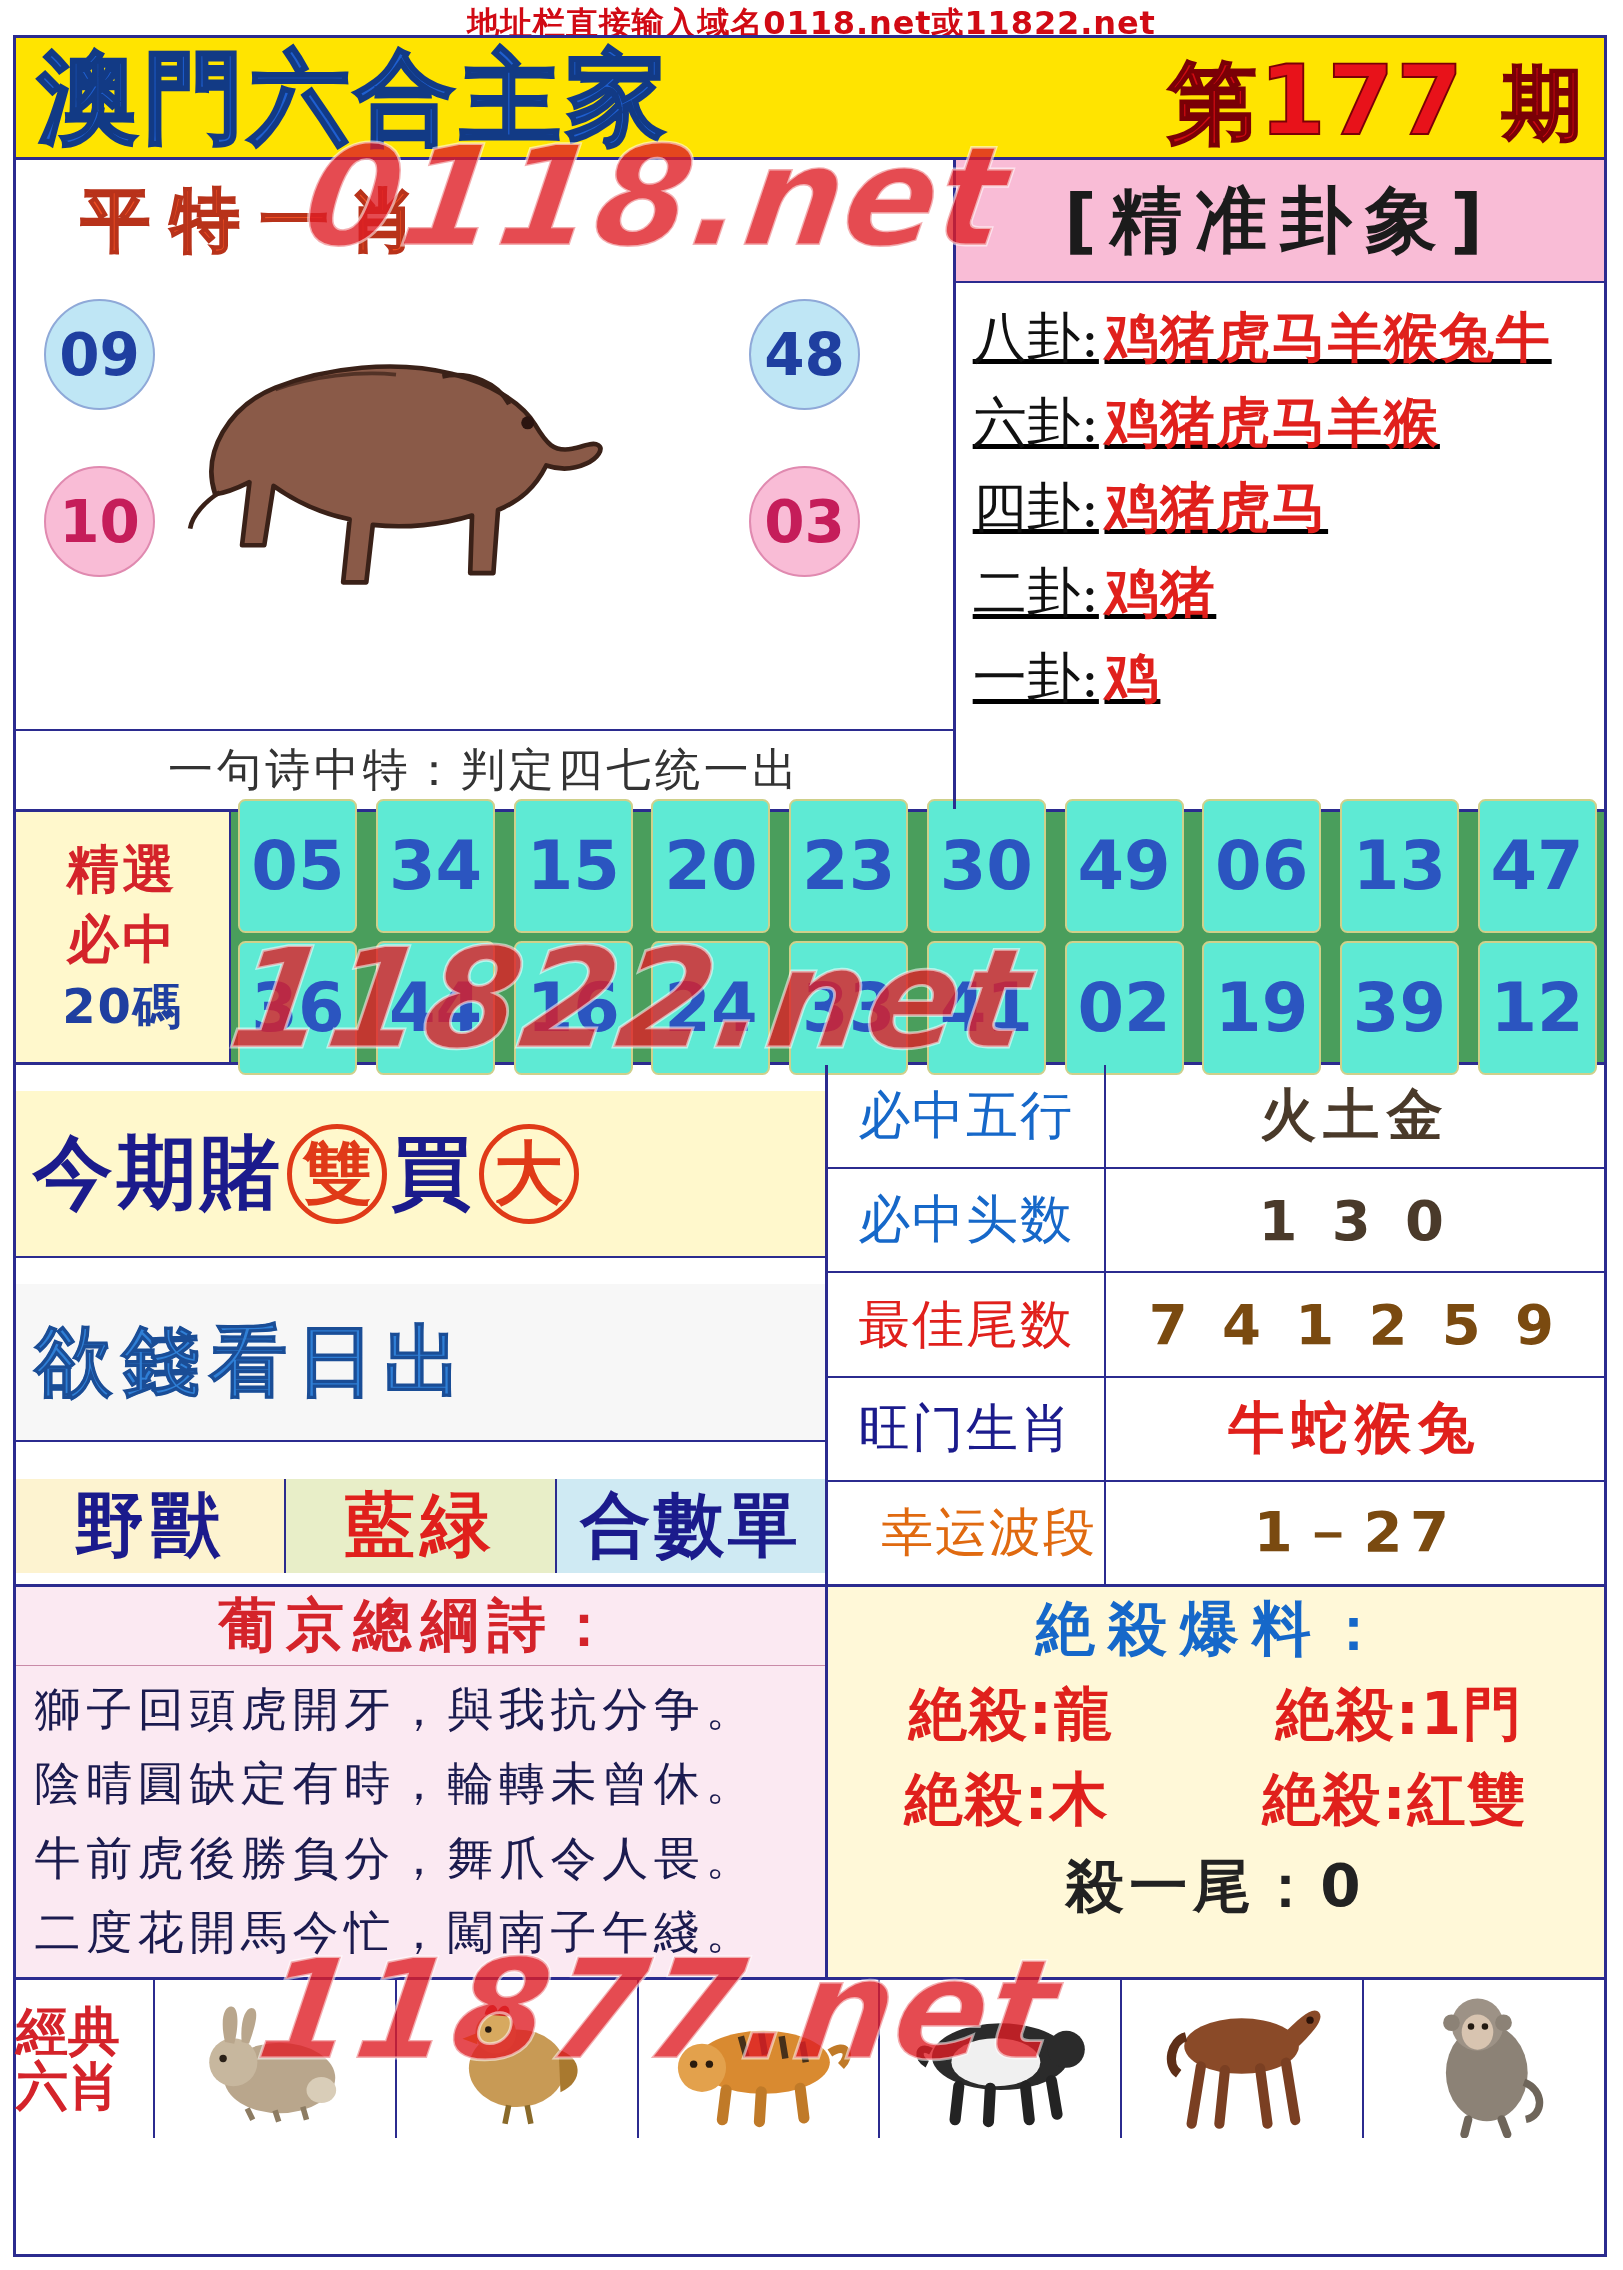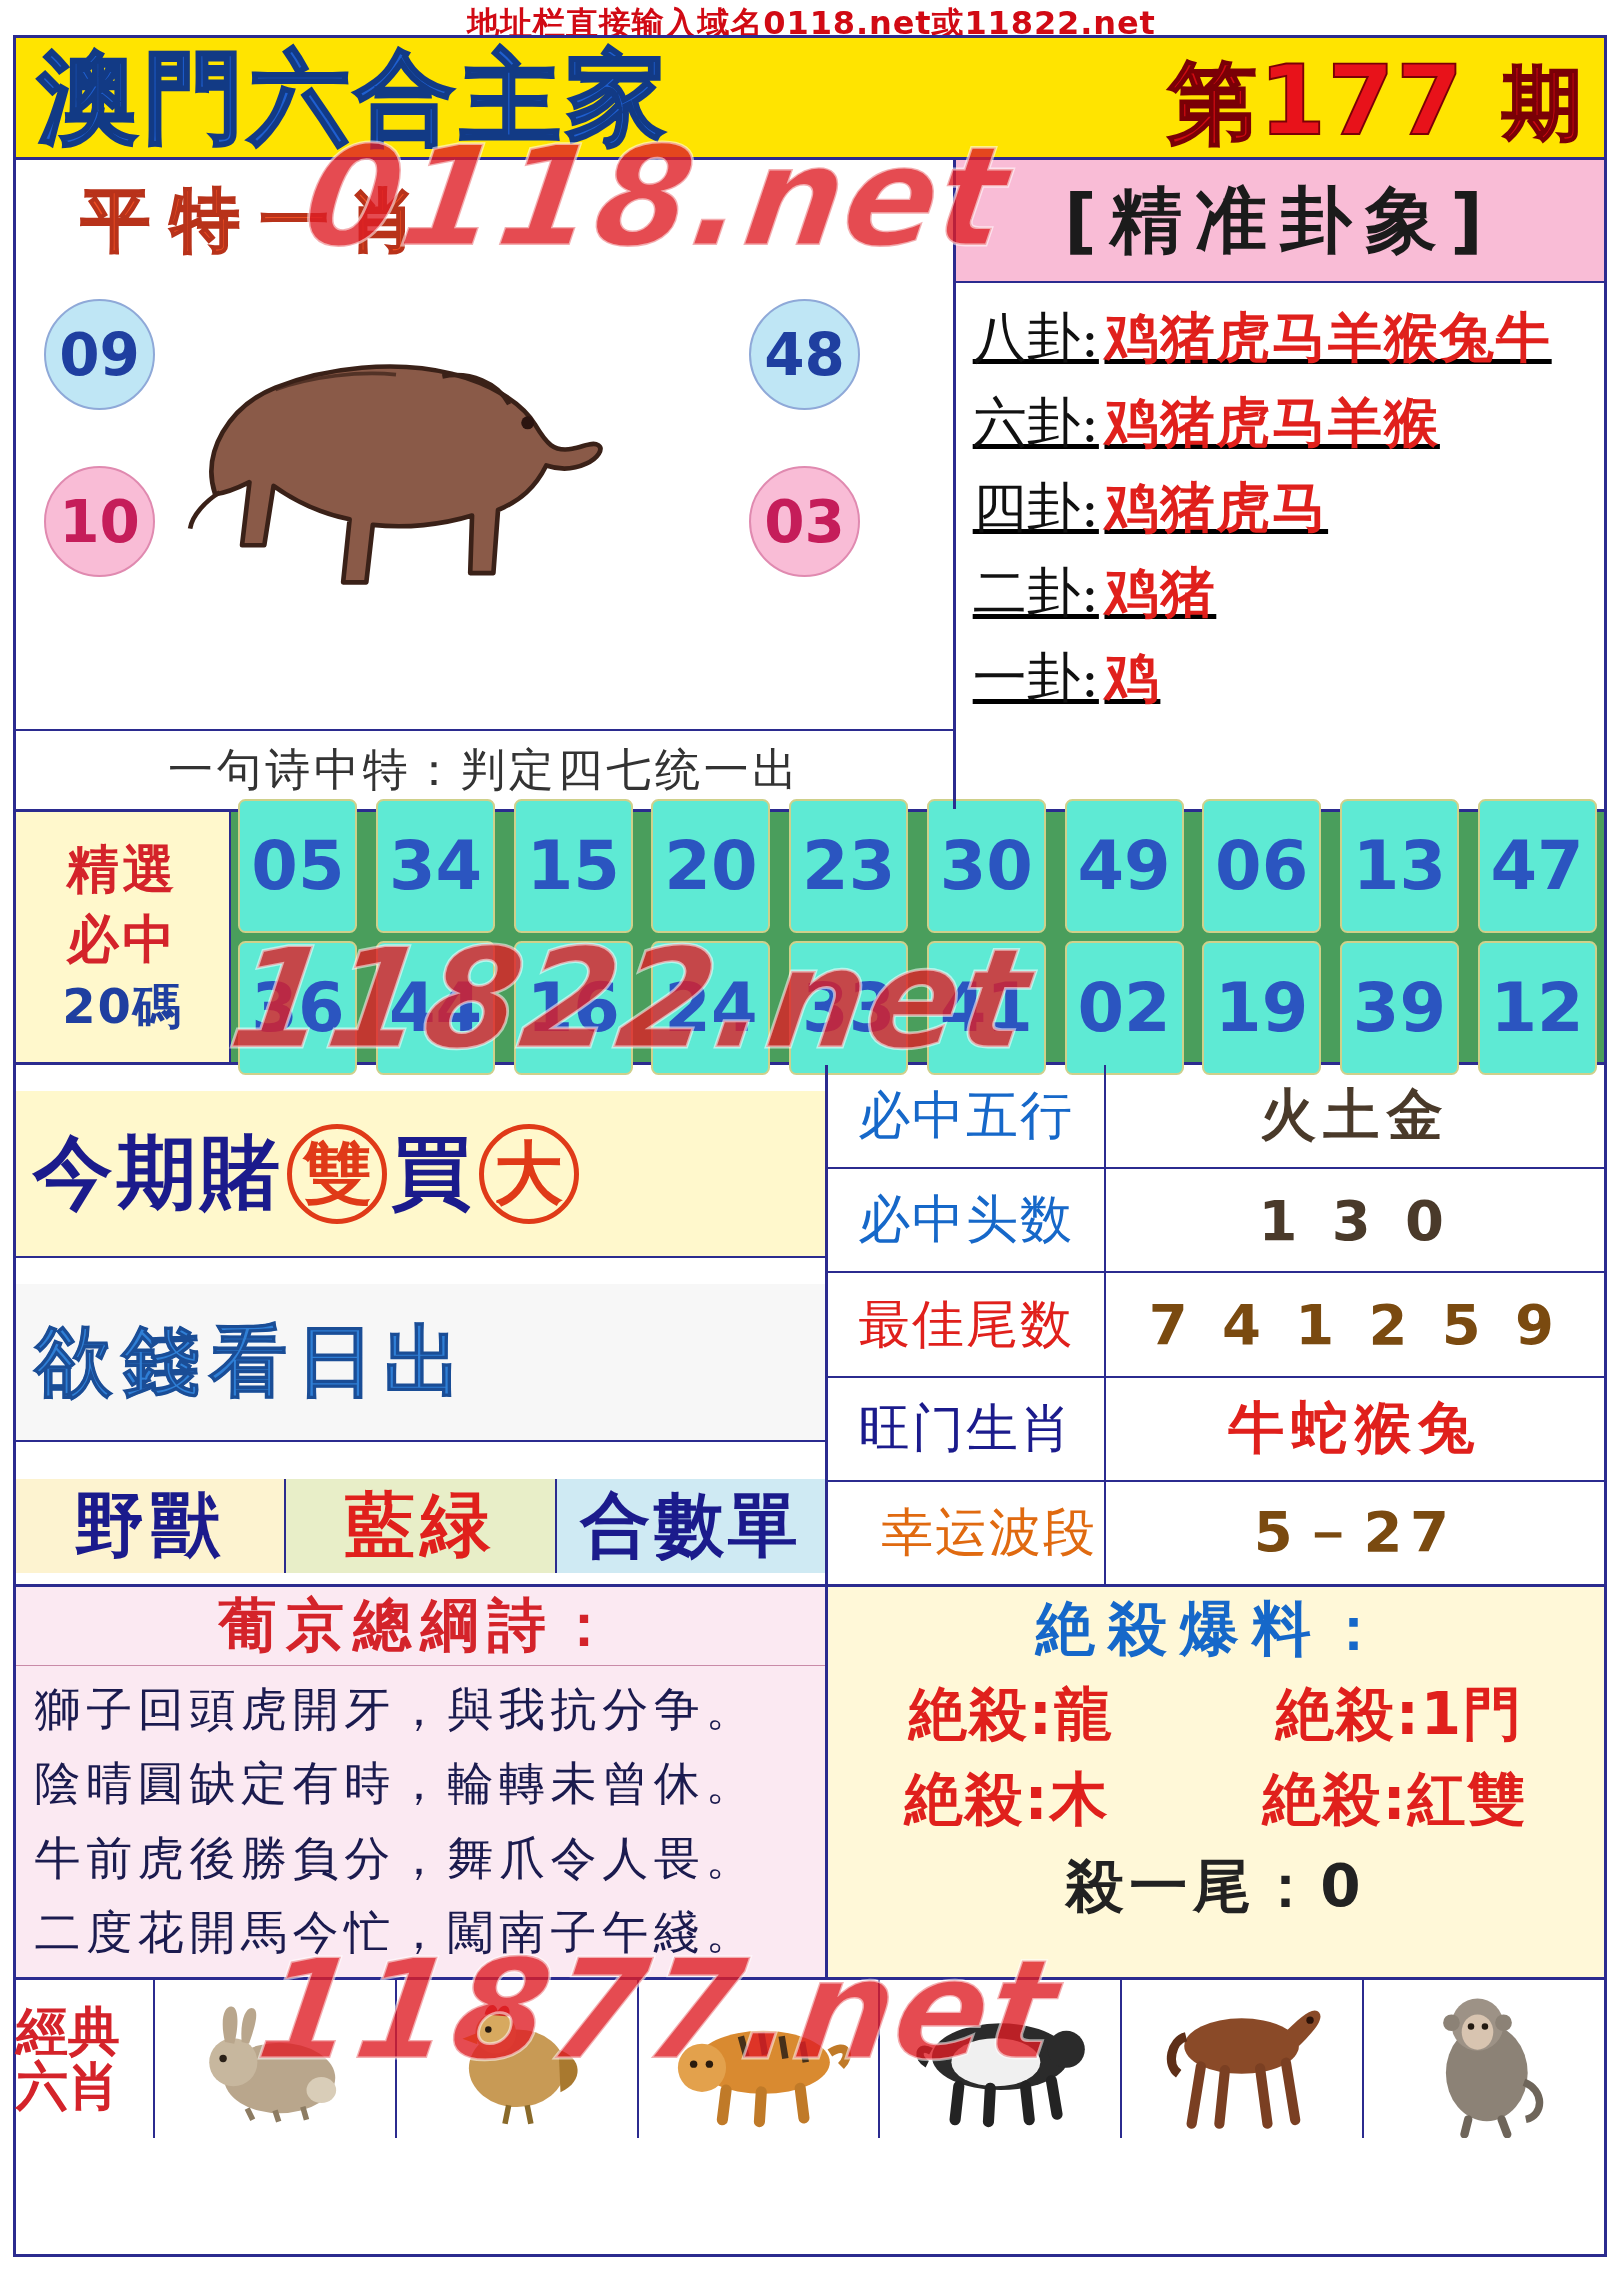--- a/index.html
+++ b/index.html
@@ -253,21 +253,21 @@
         <div class="rrow">
           <div class="rkey k-red">最佳尾数</div>
           <div class="rval v-brown">7 4 1 2 5 9</div>
         </div>
         <div class="rrow">
           <div class="rkey k-dark">旺门生肖</div>
           <div class="rval v-red">牛蛇猴兔</div>
         </div>
         <div class="rrow">
           <div class="rkey k-orange">幸运波段</div>
-          <div class="rval v-brown">5－27</div>
+          <div class="rval v-brown">1－27</div>
         </div>
       </div>
     </div>
 
     <div class="row4">
       <div class="poembox">
         <div class="poem-head">
           <span>葡京總綱詩：</span>
         </div>
         <div class="poem-body">

